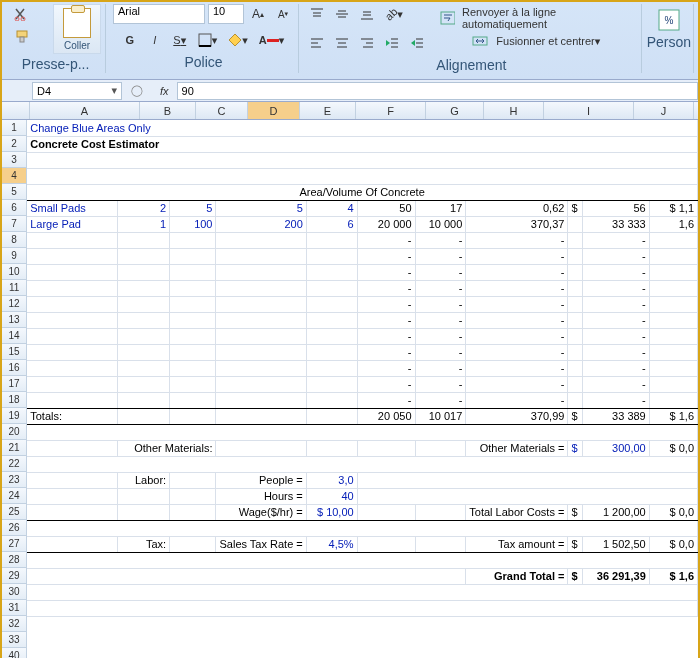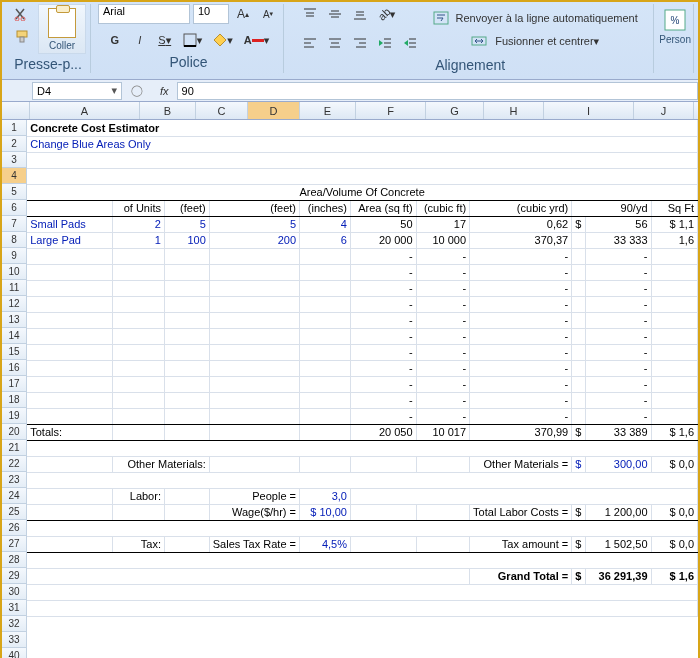--- a/index.html
+++ b/index.html
@@ -106,21 +106,21 @@
   tr.top-line td{ border-top:1px solid #000;}
   tr.bot-line td{ border-bottom:1px solid #000;}
   .sel-cell{ outline:2px solid #333; outline-offset:-2px; }
   svg{display:block;}
 </style>
 </head>
 <body>
 
 <div class="ribbon">
   <div class="ribbon-section">
-    <div style="display:flex;gap:4px;align-items:flex-start;">
+    <div style="display:flex;gap:19px;align-items:flex-start;">
       <div style="display:flex;flex-direction:column;gap:2px;">
         <div class="btn">
             <svg width="16" height="14">
               <path d="M2 2 L10 12 M10 2 L2 12" stroke="#555" stroke-width="1.5"></path>
               <circle cx="3" cy="12" r="2" fill="none" stroke="#d66"></circle>
               <circle cx="9" cy="12" r="2" fill="none" stroke="#d66"></circle>
             </svg>
           </div>
         <div class="btn">
             <svg width="16" height="14">
@@ -246,21 +246,21 @@
     </div>
     <div class="ribbon-group-label">Alignement</div>
   </div>
 
   <div class="ribbon-section" style="padding:2px;">
     <div style="display:flex;flex-direction:column;align-items:center;">
        <svg width="24" height="28">
           <rect x="2" y="4" width="20" height="20" fill="#fff" stroke="#5a8"></rect>
           <text x="12" y="18" text-anchor="middle" font-size="10" fill="#247">%</text>
         </svg>
-       <span style="font-size:10px;color:#335577;">Person</span>
+       <span style="font-size:14px;color:#335577;">Person</span>
     </div>
   </div>
 </div>
 
 <div class="formula-bar">
   <div class="name-box">
     <span>D4</span>
       <span class="name-arrow">▾</span>
   </div>
   <div style="width:30px;display:flex;justify-content:center;color:#888;">◯</div>
@@ -331,46 +331,34 @@
             <col style="width:56px">
             <col style="width:70px">
           <col style="width:58px">
             <col style="width:60px">
             <col style="width:15px">
             <col style="width:75px">
             <col style="width:60px">
         </colgroup>
         <tbody>
             <tr>
+              <td colspan="11" class="blue">Change Blue Areas Only</td>
+            </tr>
+        <tr>
               <td colspan="11" class="title-cell">Concrete Cost Estimator</td>
-            </tr>
-        <tr>
-              <td colspan="11" class="blue">Change Blue Areas Only</td>
             </tr>
         <tr>
               <td colspan="11"></td>
             </tr>
         <tr>
               <td colspan="11"></td>
             </tr>
         <tr class="top-line bot-line">
               <td colspan="11" class="section-head">Area/Volume Of Concrete</td>
             </tr>
-        <tr class="bot-line">
-          <td></td>
-          <td class="right">of Units</td>
-          <td class="right">(feet)</td>
-          <td class="right">(feet)</td>
-          <td class="right">(inches)</td>
-          <td class="right">Area (sq ft)</td>
-          <td class="right">(cubic ft)</td>
-          <td class="right">(cubic yrd)</td>
-          <td class="right" colspan="2">90/yd</td>
-          <td class="right">Sq Ft</td>
-        </tr>
 
         <tr>
           <td class="blue">Small Pads</td>
           <td class="blue right">2</td>
           <td class="blue right">5</td>
           <td class="blue right">5</td>
           <td class="blue right">4</td>
           <td class="right">50</td>
           <td class="right">17</td>
           <td class="right">0,62</td>
@@ -571,20 +559,28 @@
             </tr>
 
         <tr>
           <td></td>
               <td class="right">Labor:</td>
               <td></td>
           <td class="right">People =</td>
           <td class="blue right">3,0</td>
           <td colspan="6"></td>
         </tr>
+        <tr>
+          <td></td>
+              <td></td>
+              <td></td>
+          <td class="right">Hours =</td>
+          <td class="blue right">40</td>
+          <td colspan="6"></td>
+        </tr>
         <tr class="bot-line">
           <td></td>
               <td></td>
               <td></td>
           <td class="right">Wage($/hr) =</td>
           <td class="blue right">$  10,00</td>
           <td></td>
               <td></td>
           <td class="right">Total Labor Costs  =</td>
           <td>$</td>

